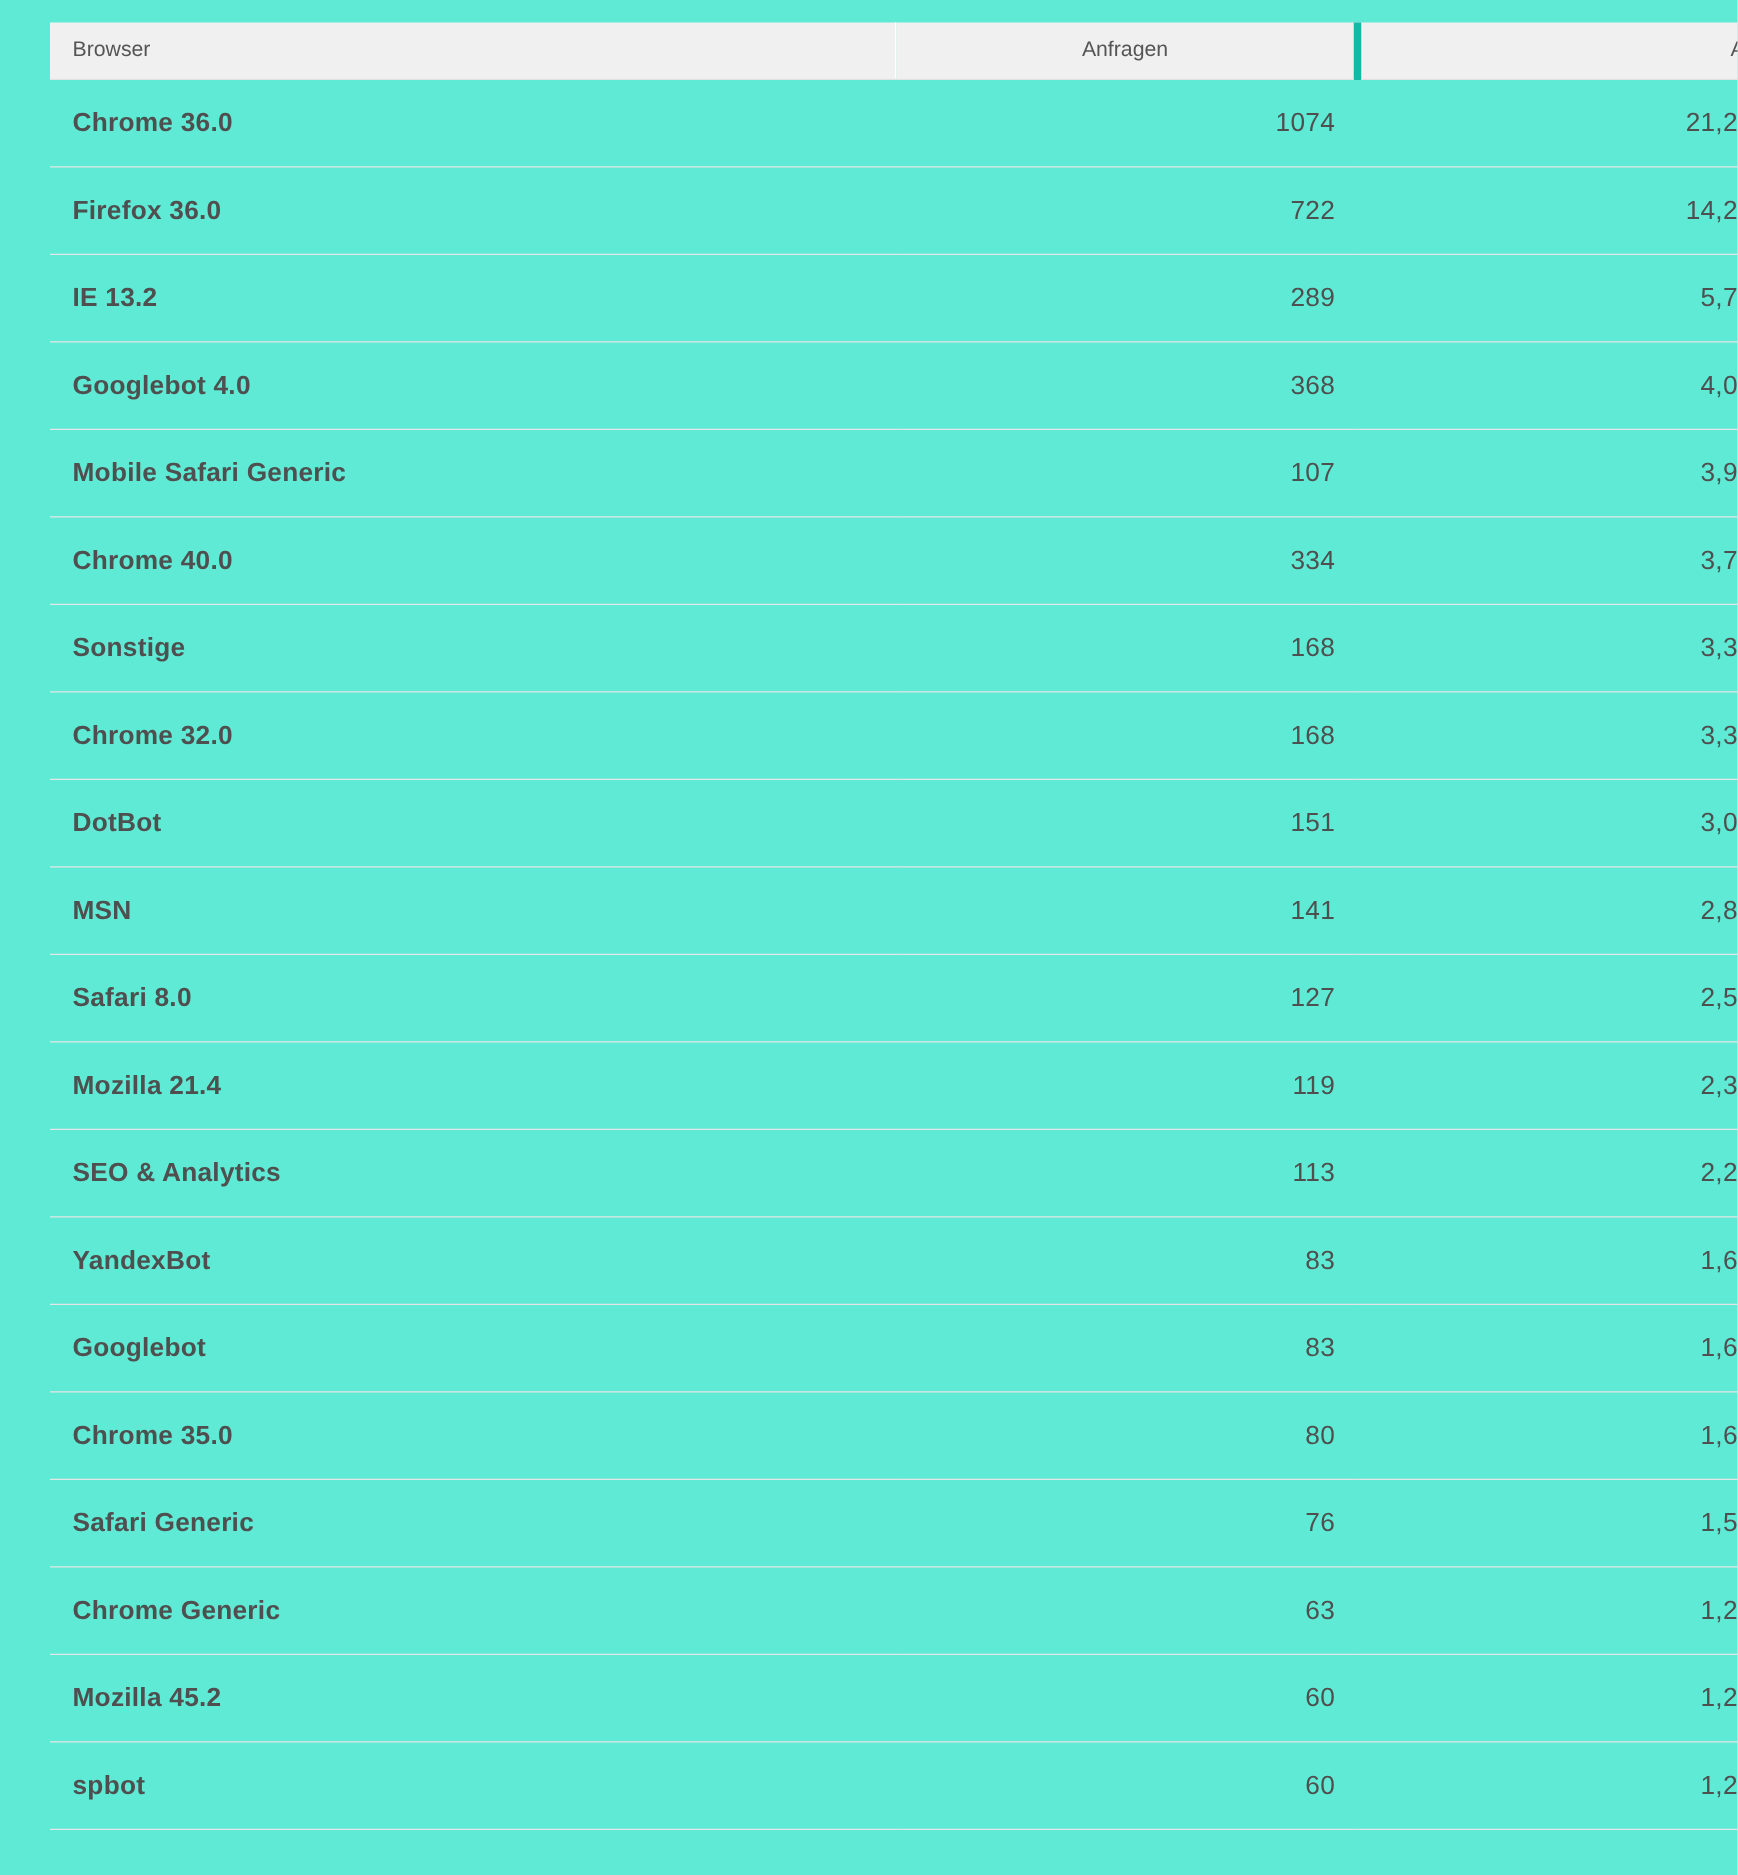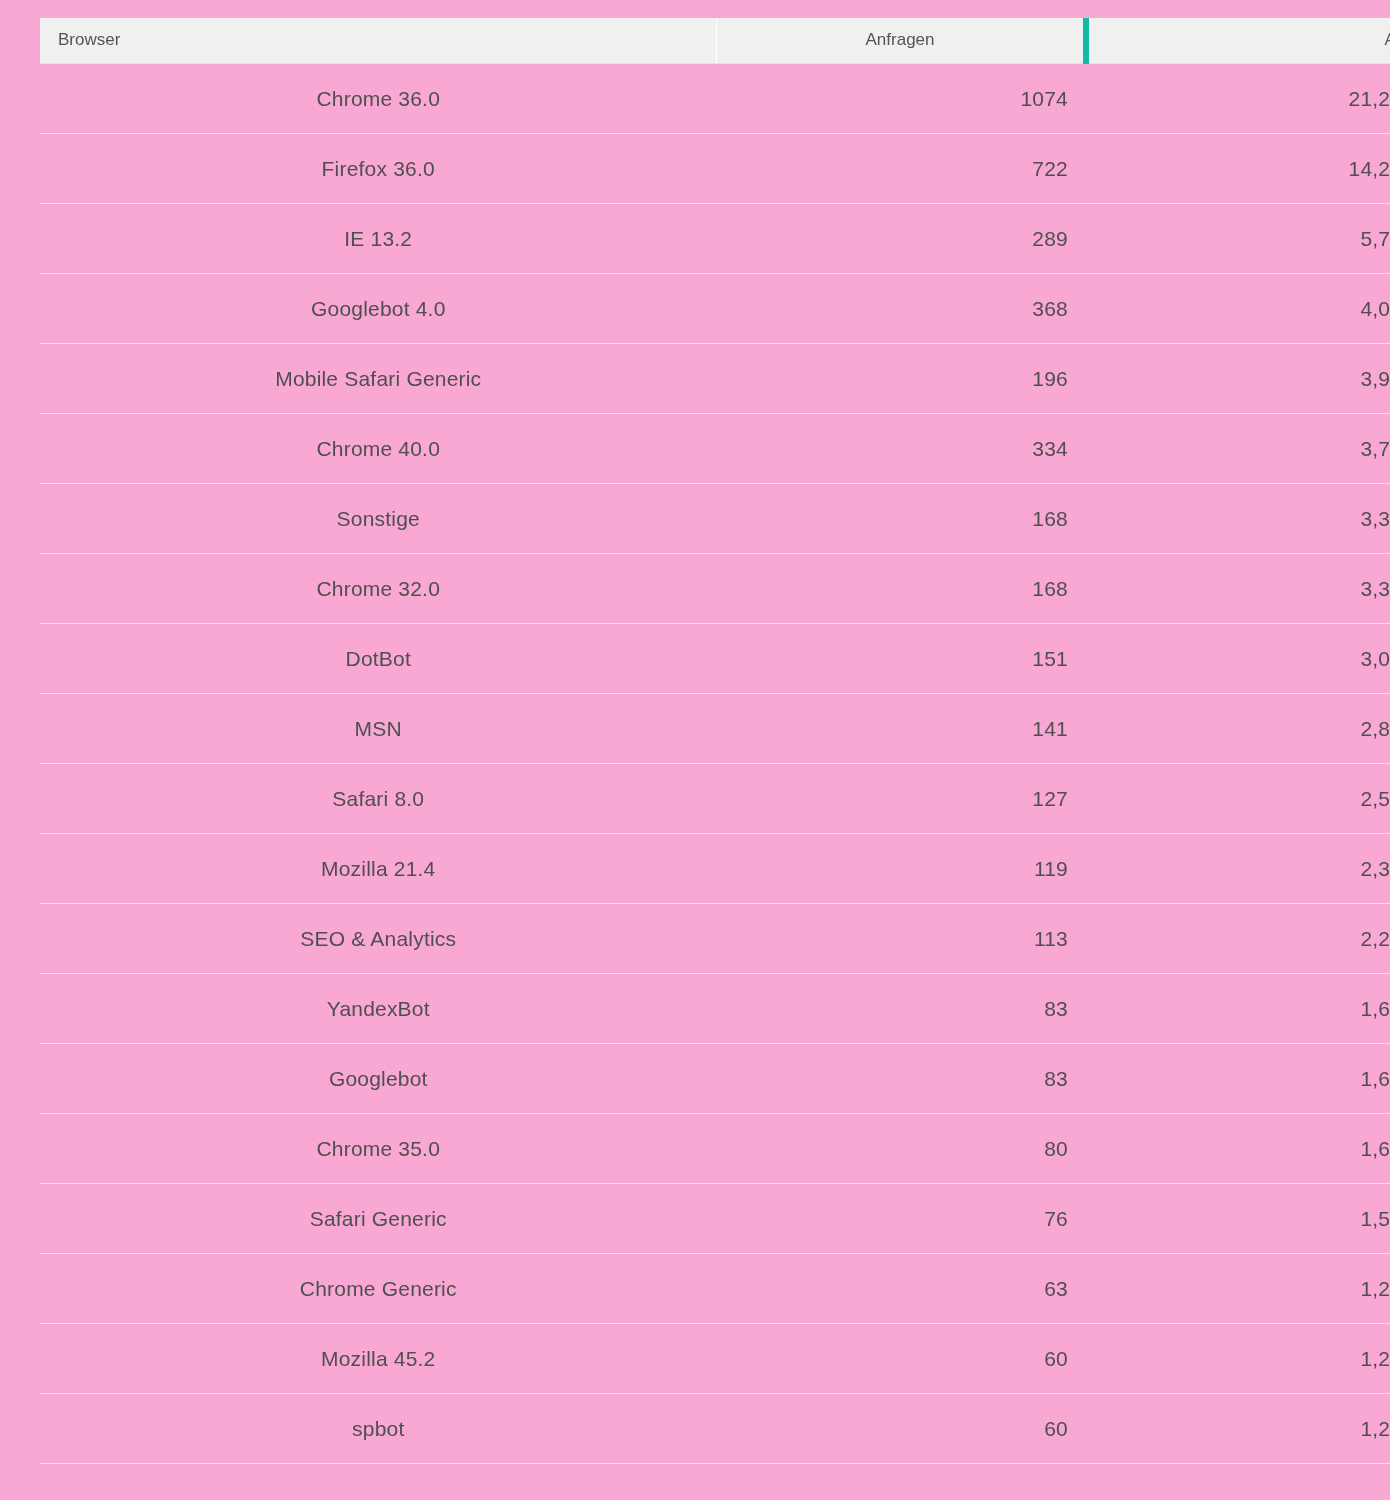--- a/index.html
+++ b/index.html
@@ -12,21 +12,21 @@
     height: 1500px;
     font-family: "Liberation Sans", sans-serif;
     color: #4a4a4a;
     -webkit-font-smoothing: antialiased;
   }
   .page {
     box-sizing: border-box;
     width: 1390px;
     height: 1500px;
     padding: 18px 40px 0 40px;
-    background: #f9a8d4;
+    background: #5eead4;
   }
   table.stats {
     width: 1290px;
     border-collapse: collapse;
     table-layout: fixed;
     font-size: 21px;
   }
   table.stats thead th {
     background: #f0f0f0;
     font-weight: normal;
@@ -53,21 +53,21 @@
   }
   table.stats tbody td {
     border-bottom: 1px solid #e6e6e6;
     padding: 0 18px;
     height: 69px;
     vertical-align: middle;
     color: #4f4f4f;
     font-size: 21px;
     letter-spacing: 0.2px;
   }
-  td.c-browser { text-align: center; }
+  td.c-browser { text-align: left; font-weight: bold; }
   td.c-anfragen { text-align: right; }
   td.c-anteil   { text-align: right; }
 </style>
 </head>
 <body>
 
 <div class="page">
   <table class="stats">
     <thead>
       <tr>
@@ -92,21 +92,21 @@
           <td class="c-anfragen">289</td>
           <td class="c-anteil">5,70 %</td>
         </tr>
         <tr>
           <td class="c-browser">Googlebot 4.0</td>
           <td class="c-anfragen">368</td>
           <td class="c-anteil">4,00 %</td>
         </tr>
         <tr>
           <td class="c-browser">Mobile Safari Generic</td>
-          <td class="c-anfragen">196</td>
+          <td class="c-anfragen">107</td>
           <td class="c-anteil">3,90 %</td>
         </tr>
         <tr>
           <td class="c-browser">Chrome 40.0</td>
           <td class="c-anfragen">334</td>
           <td class="c-anteil">3,70 %</td>
         </tr>
         <tr>
           <td class="c-browser">Sonstige</td>
           <td class="c-anfragen">168</td>

